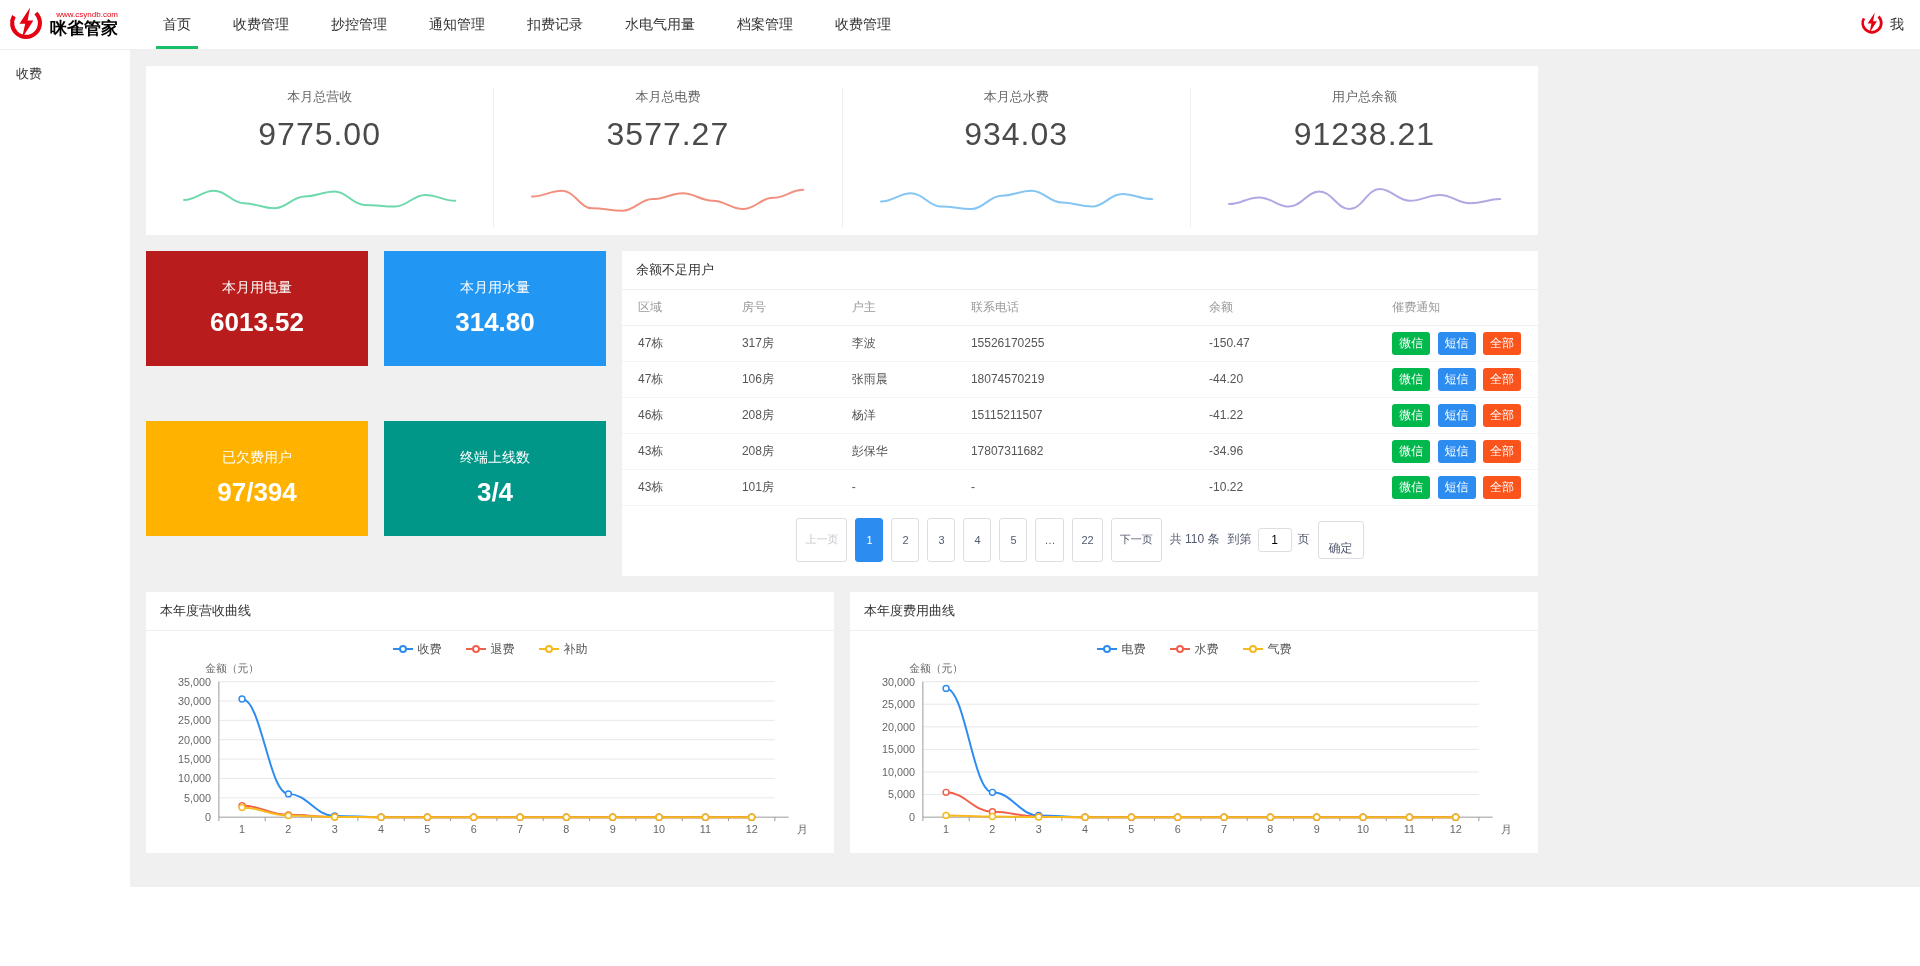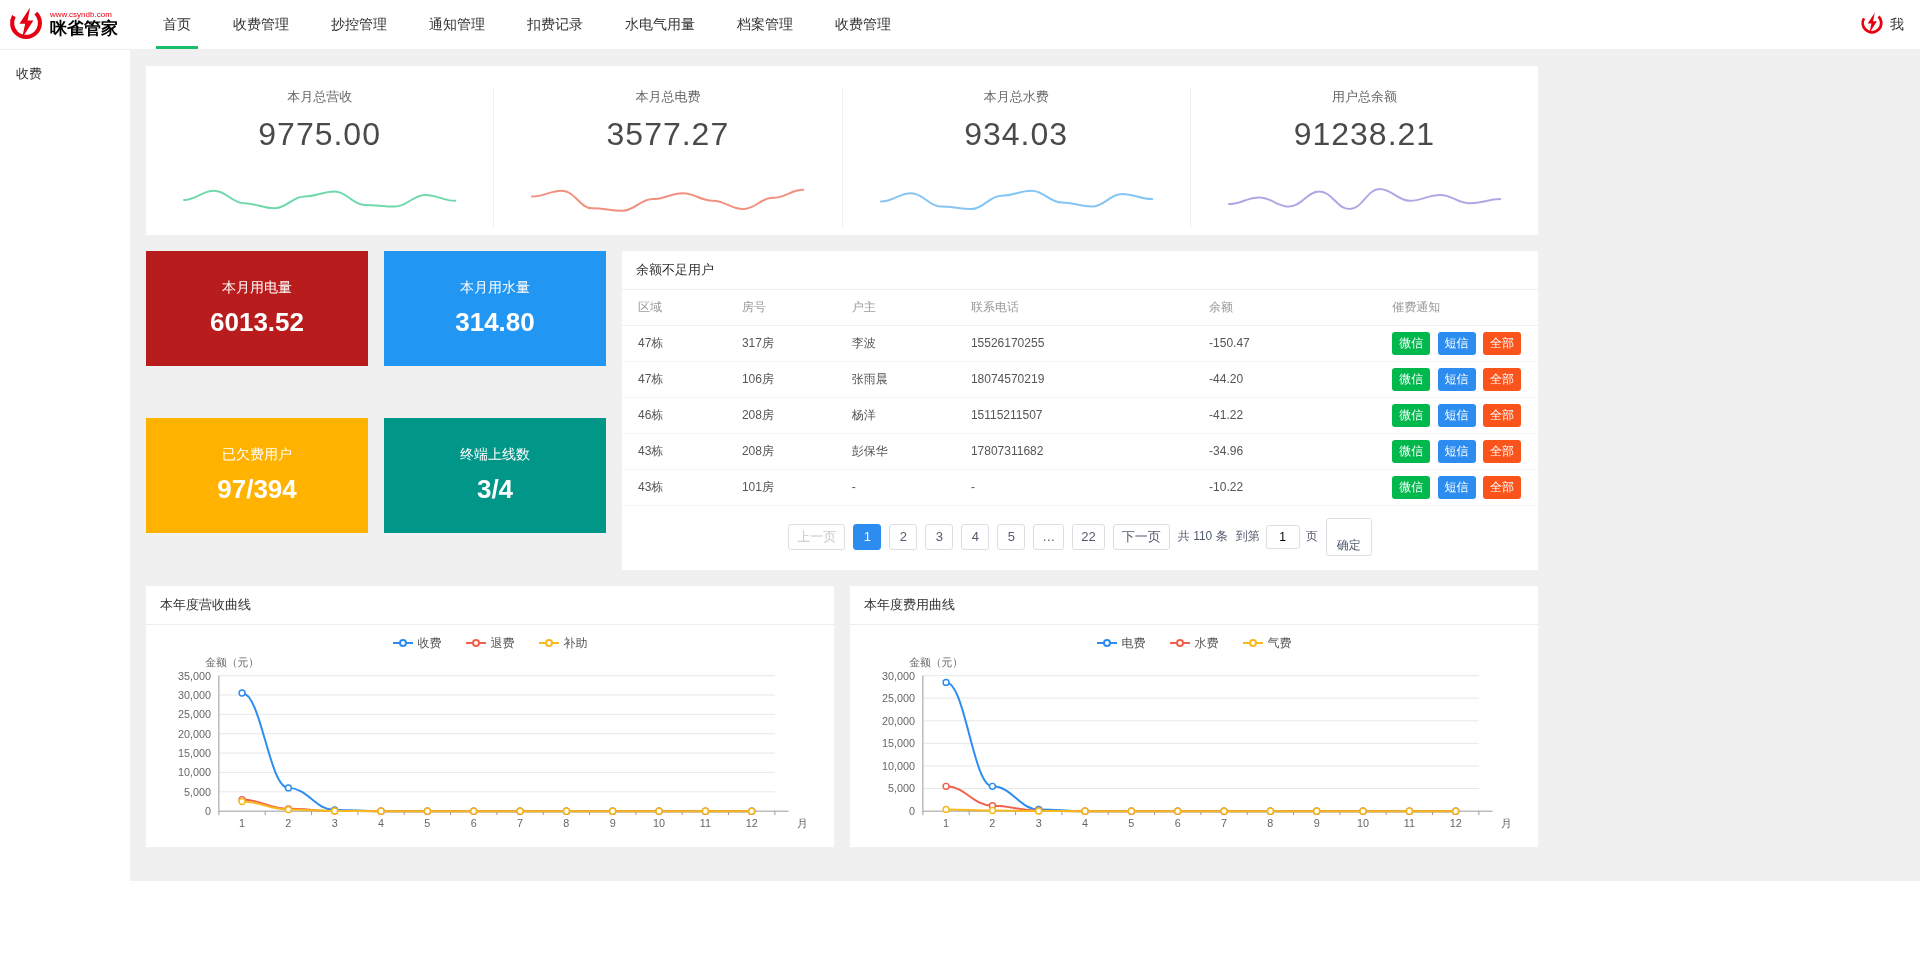--- a/index.html
+++ b/index.html
@@ -1,20 +1,20 @@
 <!DOCTYPE html>
 <html><head>
 <meta charset="utf-8">
 <style>
   * { box-sizing: border-box; margin: 0; padding: 0; }
   body { font-family: "Liberation Sans", "DejaVu Sans", sans-serif; background: #fff; color: #333; }
 
   
   header { display: flex; align-items: stretch; height: 50px; padding: 0 16px 0 8px; background: #fff; border-bottom: 1px solid #eee; }
-  .brand { display: flex; align-items: center; gap: 6px; min-width: 124px; cursor: pointer; }
+  .brand { display: flex; align-items: center; gap: 6px; min-width: 124px; cursor: pointer; text-align: right; }
   .brand-text { display: flex; flex-direction: column; line-height: 1.1; }
   .brand-url { font-size: 8px; color: #e60012; }
   .brand-name { font-size: 17px; font-weight: 700; color: #000; }
   nav { display: flex; margin-left: 10px; }
   .nav-item { position: relative; padding: 0 21px; line-height: 48px; font-size: 14px; color: #333; cursor: pointer; white-space: nowrap; }
   .nav-item.active::after { content: ''; position: absolute; left: 14px; right: 14px; bottom: 0; height: 3px; background: #19be6b; }
   .header-right { margin-left: auto; display: flex; align-items: center; gap: 6px; font-size: 14px; cursor: pointer; }
 
   
   .layout { display: flex; align-items: stretch; }
@@ -43,21 +43,21 @@
   .card-title { padding: 10px 14px; font-size: 13px; color: #333; border-bottom: 1px solid #eee; }
   table { width: 100%; border-collapse: collapse; font-size: 12px; color: #555; }
   th { font-weight: 400; color: #999; text-align: left; padding: 9px 10px; border-bottom: 1px solid #f0f0f0; }
   td { padding: 6px 10px; border-bottom: 1px solid #f5f5f5; }
   th:first-child, td:first-child { padding-left: 16px; }
   .col-area { width: 12%; } .col-room { width: 12%; } .col-owner { width: 13%; }
   .col-phone { width: 26%; } .col-balance { width: 20%; } .col-notify { width: 17%; }
   .action-btn { display: inline-block; padding: 3px 7px; margin-right: 4px; border: none; border-radius: 3px; color: #fff; font-size: 12px; cursor: pointer; font-family: inherit; }
 
   .pager { display: flex; align-items: center; justify-content: center; gap: 8px; padding: 12px 0 14px; font-size: 12px; color: #515a6e; margin-top: auto; }
-  .pg-btn { min-width: 28px; height: 26px; padding: 0 8px; background: #fff; border: 1px solid #dcdee2; border-radius: 3px; font-size: 13px; color: #515a6e; cursor: pointer; font-family: inherit; }
+  .pg-btn { min-width: 28px; height: 44px; padding: 0 8px; background: #fff; border: 1px solid #dcdee2; border-radius: 3px; font-size: 11px; color: #515a6e; cursor: pointer; font-family: inherit; }
   .pg-btn.active { background: #2d8cf0; border-color: #2d8cf0; color: #fff; }
   .pg-btn.pg-prev { color: #c5c8ce; }
   .pg-goto { display: inline-flex; align-items: center; gap: 6px; }
   .pg-input { width: 34px; height: 24px; border: 1px solid #dcdee2; border-radius: 3px; text-align: center; font-size: 12px; font-family: inherit; }
   .pg-confirm { height: 26px; padding: 18px 10px; background: #fff; border: 1px solid #dcdee2; border-radius: 3px; font-size: 12px; color: #515a6e; cursor: pointer; font-family: inherit; }
 
   
   .charts-row { display: flex; gap: 16px; margin-top: 16px; }
   .chart-card { flex: 1; background: #fff; }
   .legend { display: flex; align-items: center; justify-content: center; gap: 24px; padding: 10px 0 0; font-size: 12px; color: #555; }

